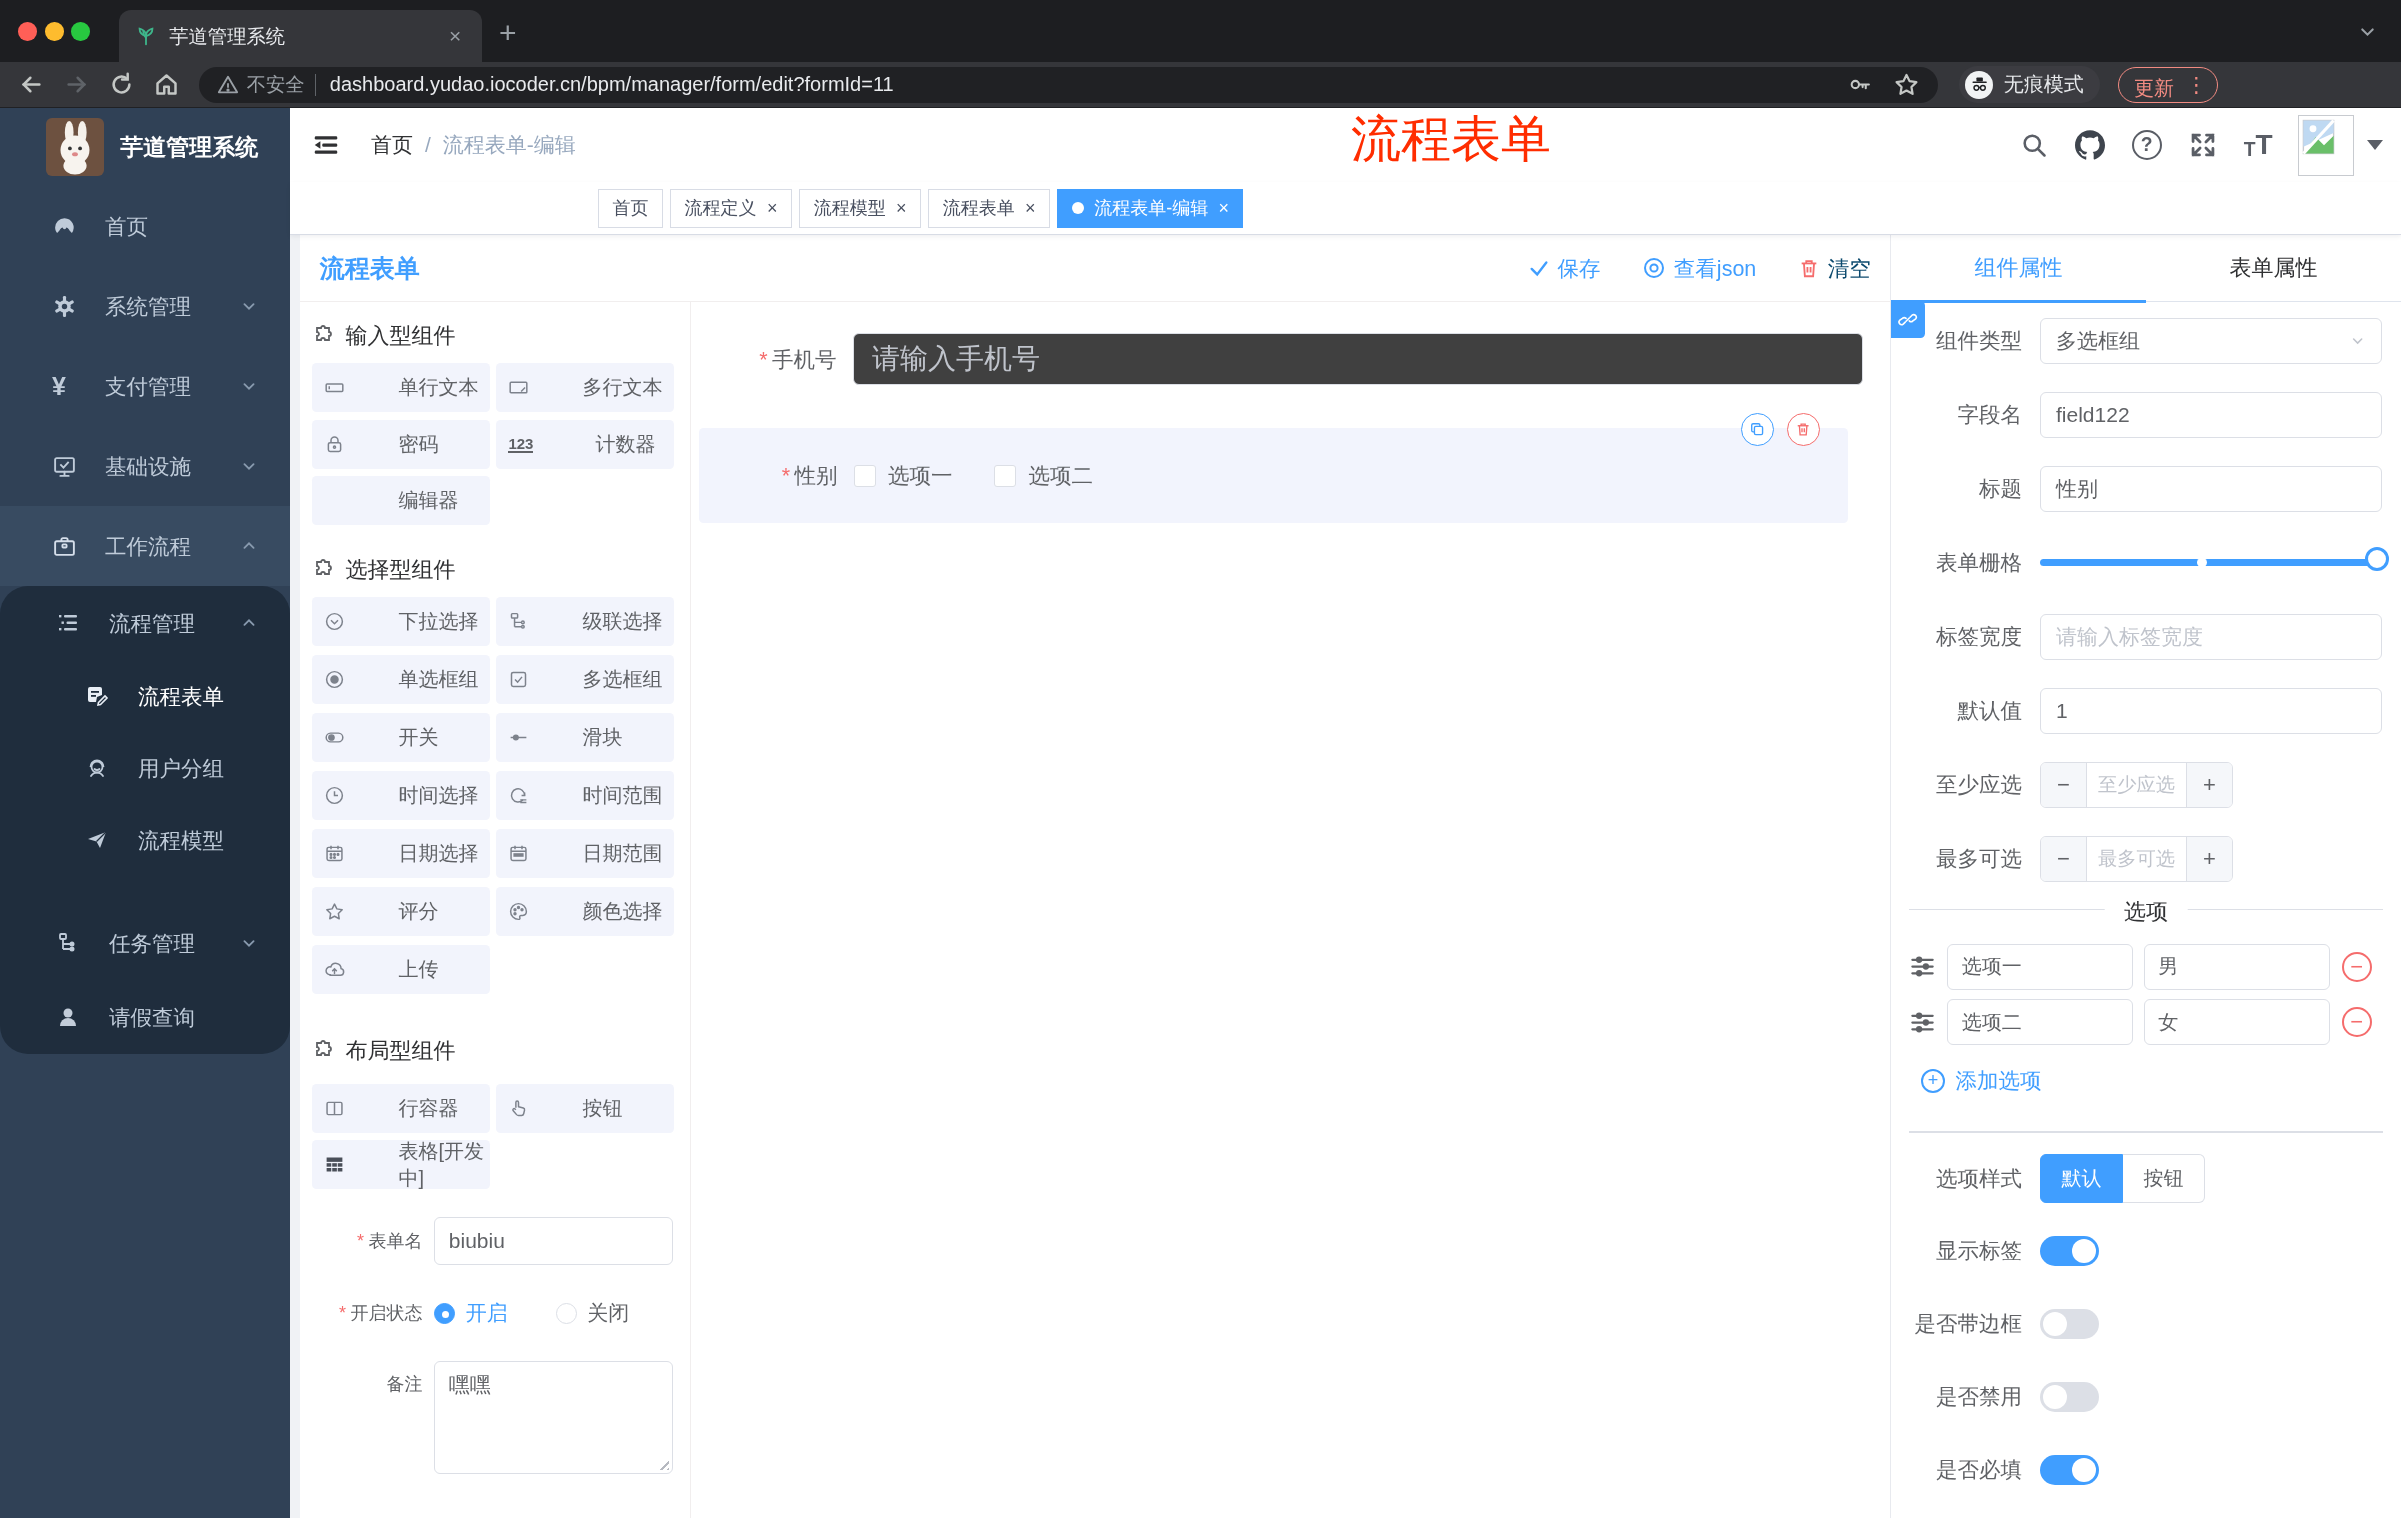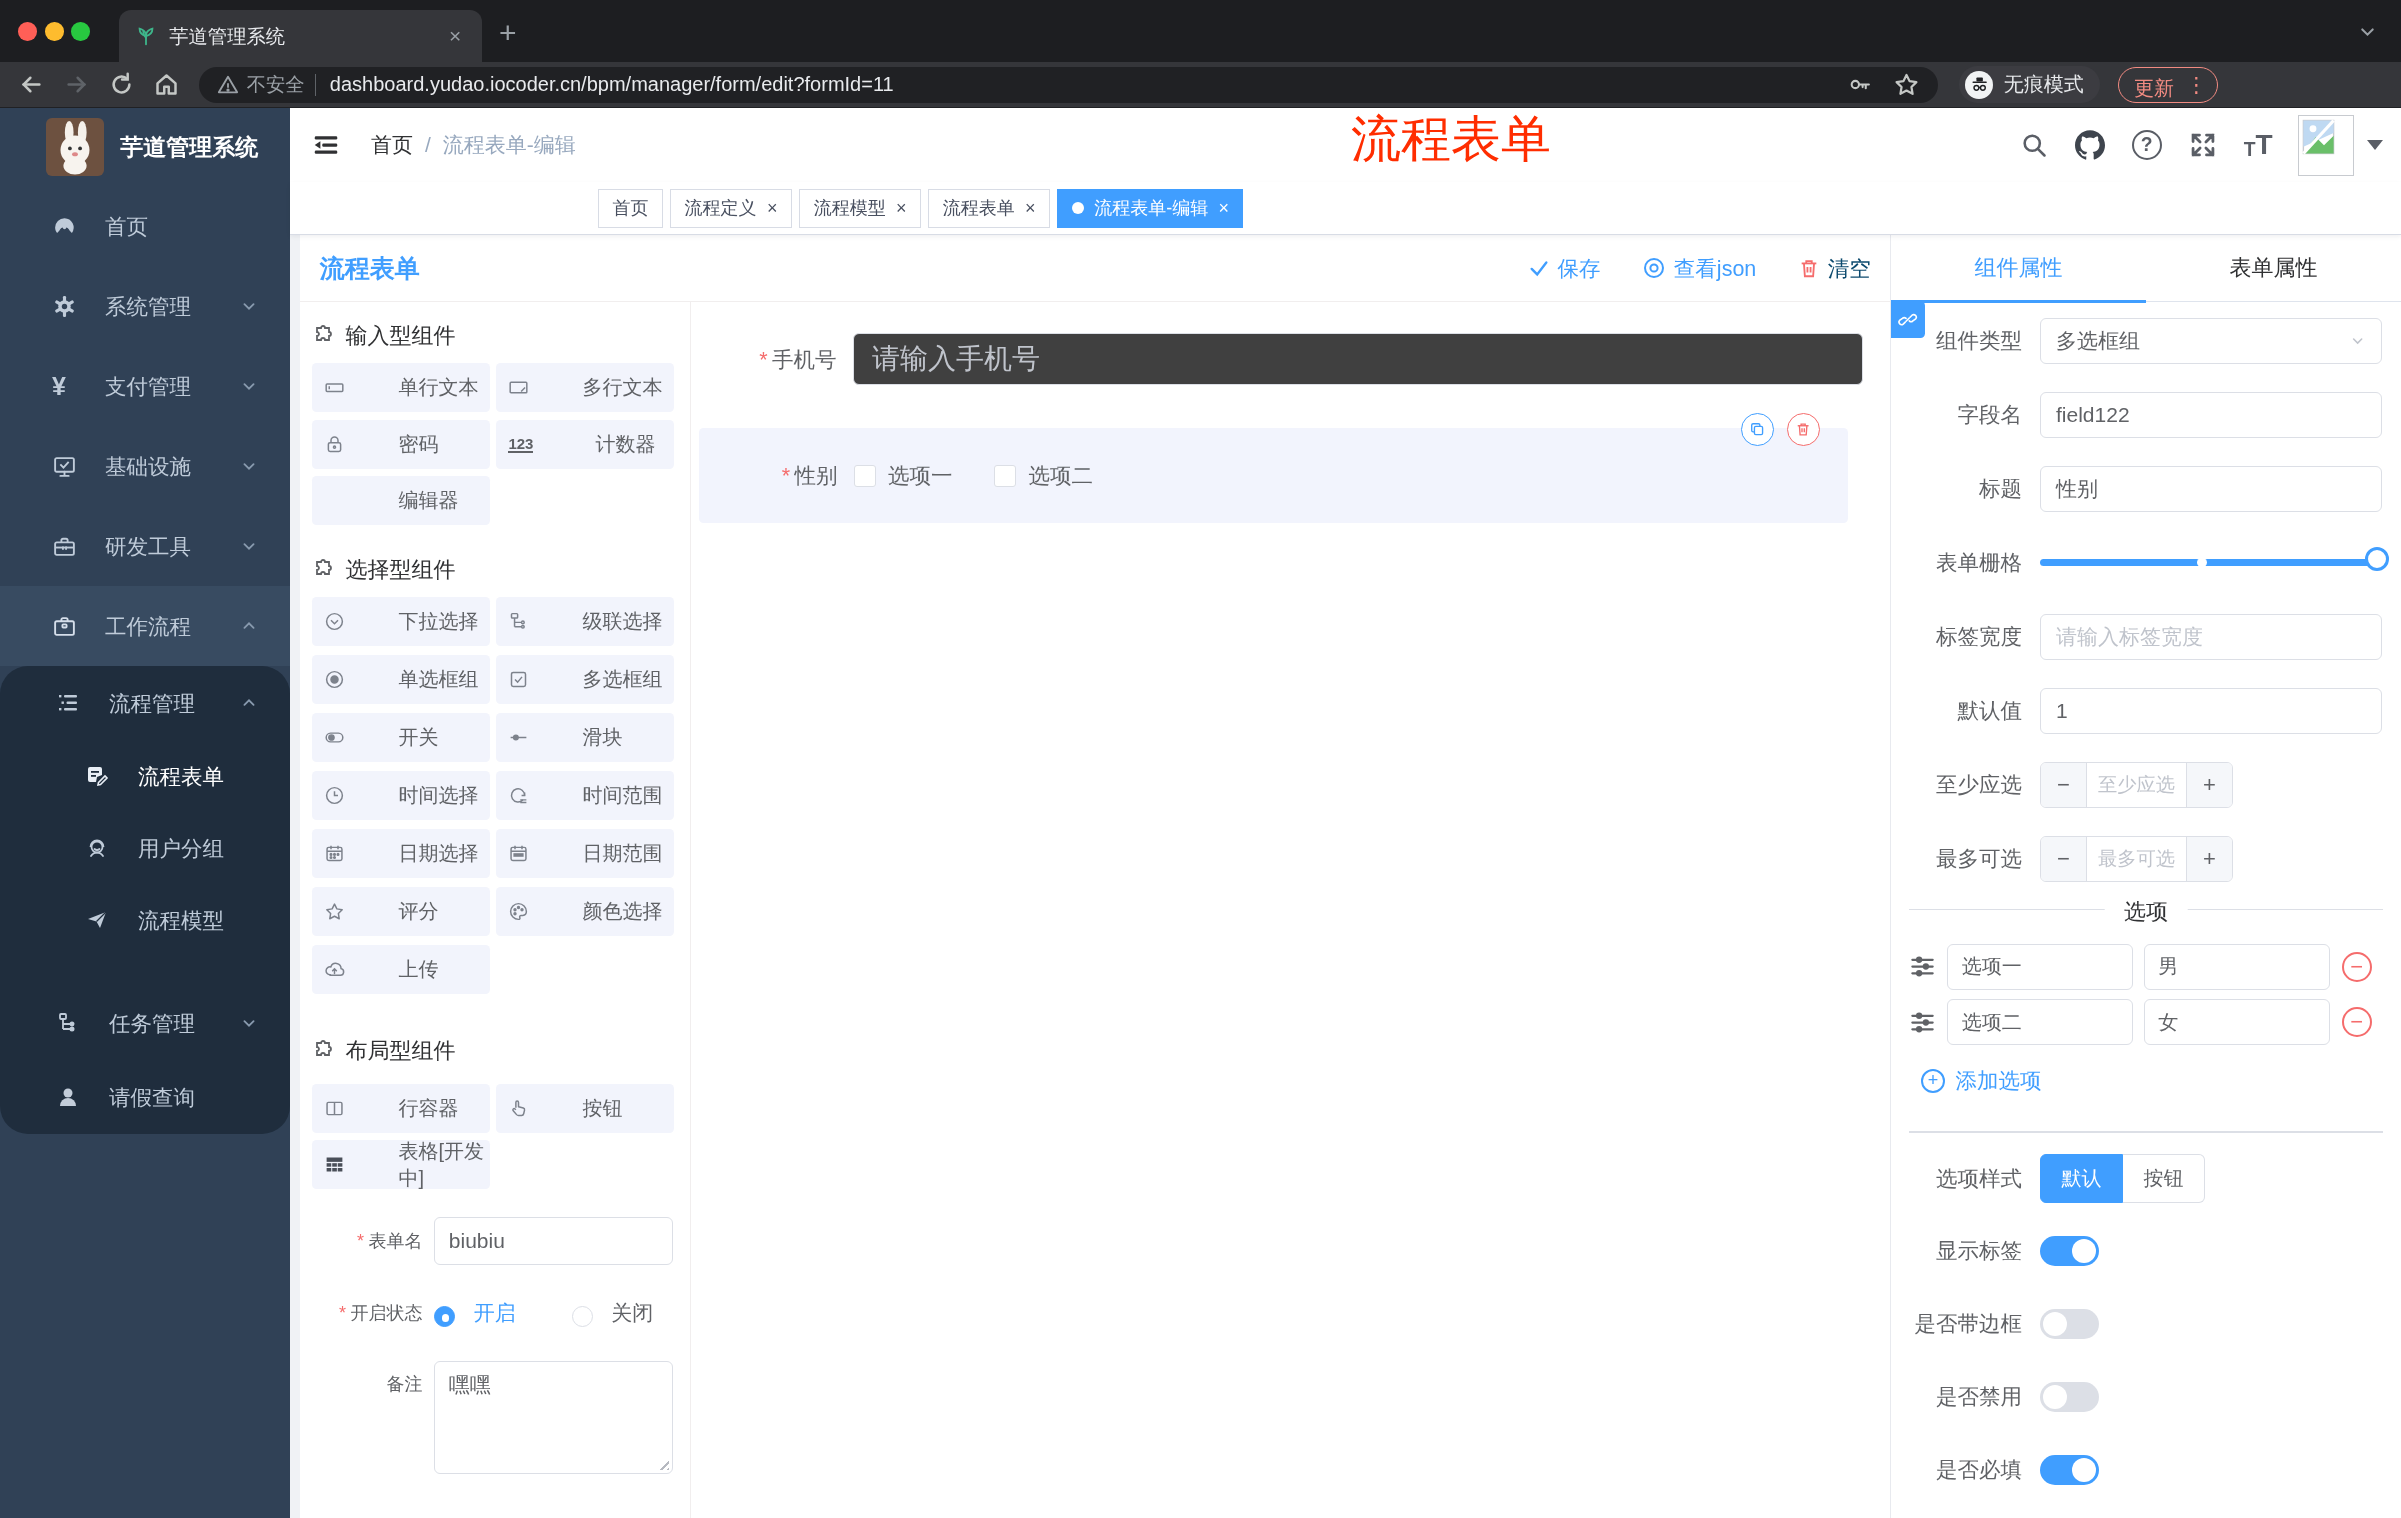--- a/index.html
+++ b/index.html
@@ -101,21 +101,21 @@
   .p-item .ico { width:21px; margin:0 9px 0 12px; flex:none; color:#7d828c; }
   .mt40 { margin-top:30px; } .mt56 { margin-top:42px; } .mt24 { margin-top:18px; }
 
   
   .meta-form { margin-top:28px; }
   .m-row { display:flex; margin-bottom:34px; align-items:center; }
   .m-label { width:125px; text-align:right; font-size:18px; color:#606266; padding-right:12px; flex:none; }
   .req { color:#F56C6C; margin-right:4.5px; }
   .m-input { width:239px; height:48px; border:1.5px solid #dcdfe6; border-radius:6px; font-size:21px; color:#606266;
     display:flex; align-items:center; padding:0 13.4px; background:#fff; }
-  .m-radio-row { display:flex; align-items:flex-end;gap:8px; }
+  .m-radio-row { display:flex; align-items:center; }
   .radio { width:21px; height:21px; border-radius:50%; border:1.5px solid #dcdfe6; background:#fff; flex:none; position:relative; }
   .radio.sel { background:#409EFF; border-color:#409EFF; }
   .radio.sel::after { content:""; position:absolute; left:6.7px; top:6.7px; width:7.4px; height:7.4px; border-radius:50%; background:#fff; }
   .radio-lb { font-size:21px; color:#606266; margin-left:10.4px; }
   .radio-lb.sel { color:#409EFF; }
   .m-textarea { width:239px; height:113px; border:1.5px solid #dcdfe6; border-radius:6px; font-size:21px; color:#606266;
     padding:9px 13.4px; background:#fff; position:relative; }
   .m-textarea::after { content:""; position:absolute; right:3px; bottom:3px; width:13.4px; height:13.4px;
     background:repeating-linear-gradient(135deg,transparent,transparent 3px,#b6b9c0 3px,#b6b9c0 4.5px); clip-path:polygon(100% 0,100% 100%,0 100%); }
   .m-row.top { align-items:flex-start; } .m-row.top .m-label { padding-top:10.4px; }
@@ -348,36 +348,20 @@
           </svg>
       </span>
       <span class="s-label">基础设施</span>
       <span class="ico chev">
         <svg width="22" height="22" viewBox="0 0 24 24" fill="none" stroke="#889aae" stroke-width="2" stroke-linecap="round">
             <polyline points="7,10 12,15 17,10"></polyline>
           </svg>
       </span>
     </div>
 
-    <div class="s-item">
-      <span class="ico s-ico">
-        <svg width="25" height="25" viewBox="0 0 24 24" fill="none" stroke="#bfcbd9" stroke-width="1.8">
-            <rect x="3" y="8" width="18" height="12" rx="1.5"></rect>
-            <path d="M9 8 V6 a1.5 1.5 0 0 1 1.5-1.5 h3 A1.5 1.5 0 0 1 15 6 v2"></path>
-            <path d="M3 13 H21"></path>
-            <path d="M10.5 12 v3 M13.5 12 v3"></path>
-          </svg>
-      </span>
-      <span class="s-label">研发工具</span>
-      <span class="ico chev">
-        <svg width="22" height="22" viewBox="0 0 24 24" fill="none" stroke="#889aae" stroke-width="2" stroke-linecap="round">
-            <polyline points="7,10 12,15 17,10"></polyline>
-          </svg>
-      </span>
-    </div>
 
     <div class="s-item open-parent">
       <span class="ico s-ico">
         <svg width="25" height="25" viewBox="0 0 24 24" fill="none" stroke="#d5deea" stroke-width="1.8">
             <rect x="3" y="7" width="18" height="13" rx="1.5"></rect>
             <path d="M9 7 V5.5 A1.5 1.5 0 0 1 10.5 4 h3 A1.5 1.5 0 0 1 15 5.5 V7"></path>
             <rect x="10" y="10" width="4" height="3" rx=".8"></rect>
           </svg>
       </span>
       <span class="s-label">工作流程</span>

